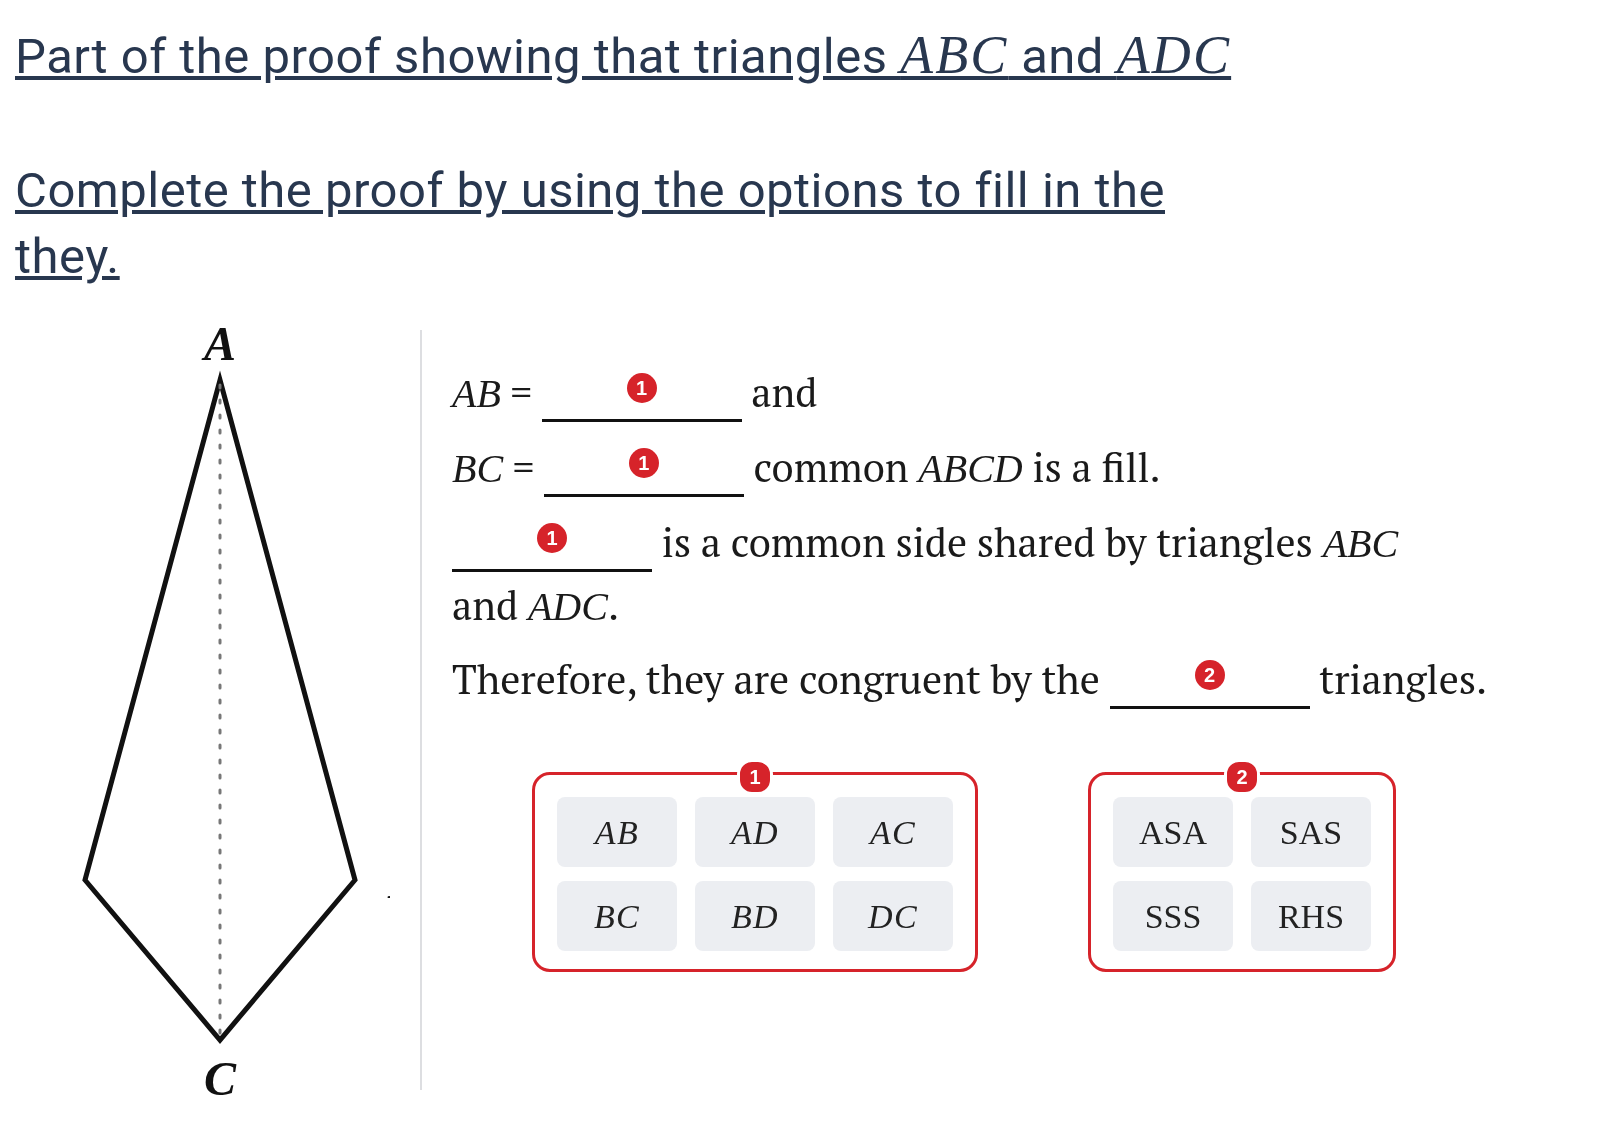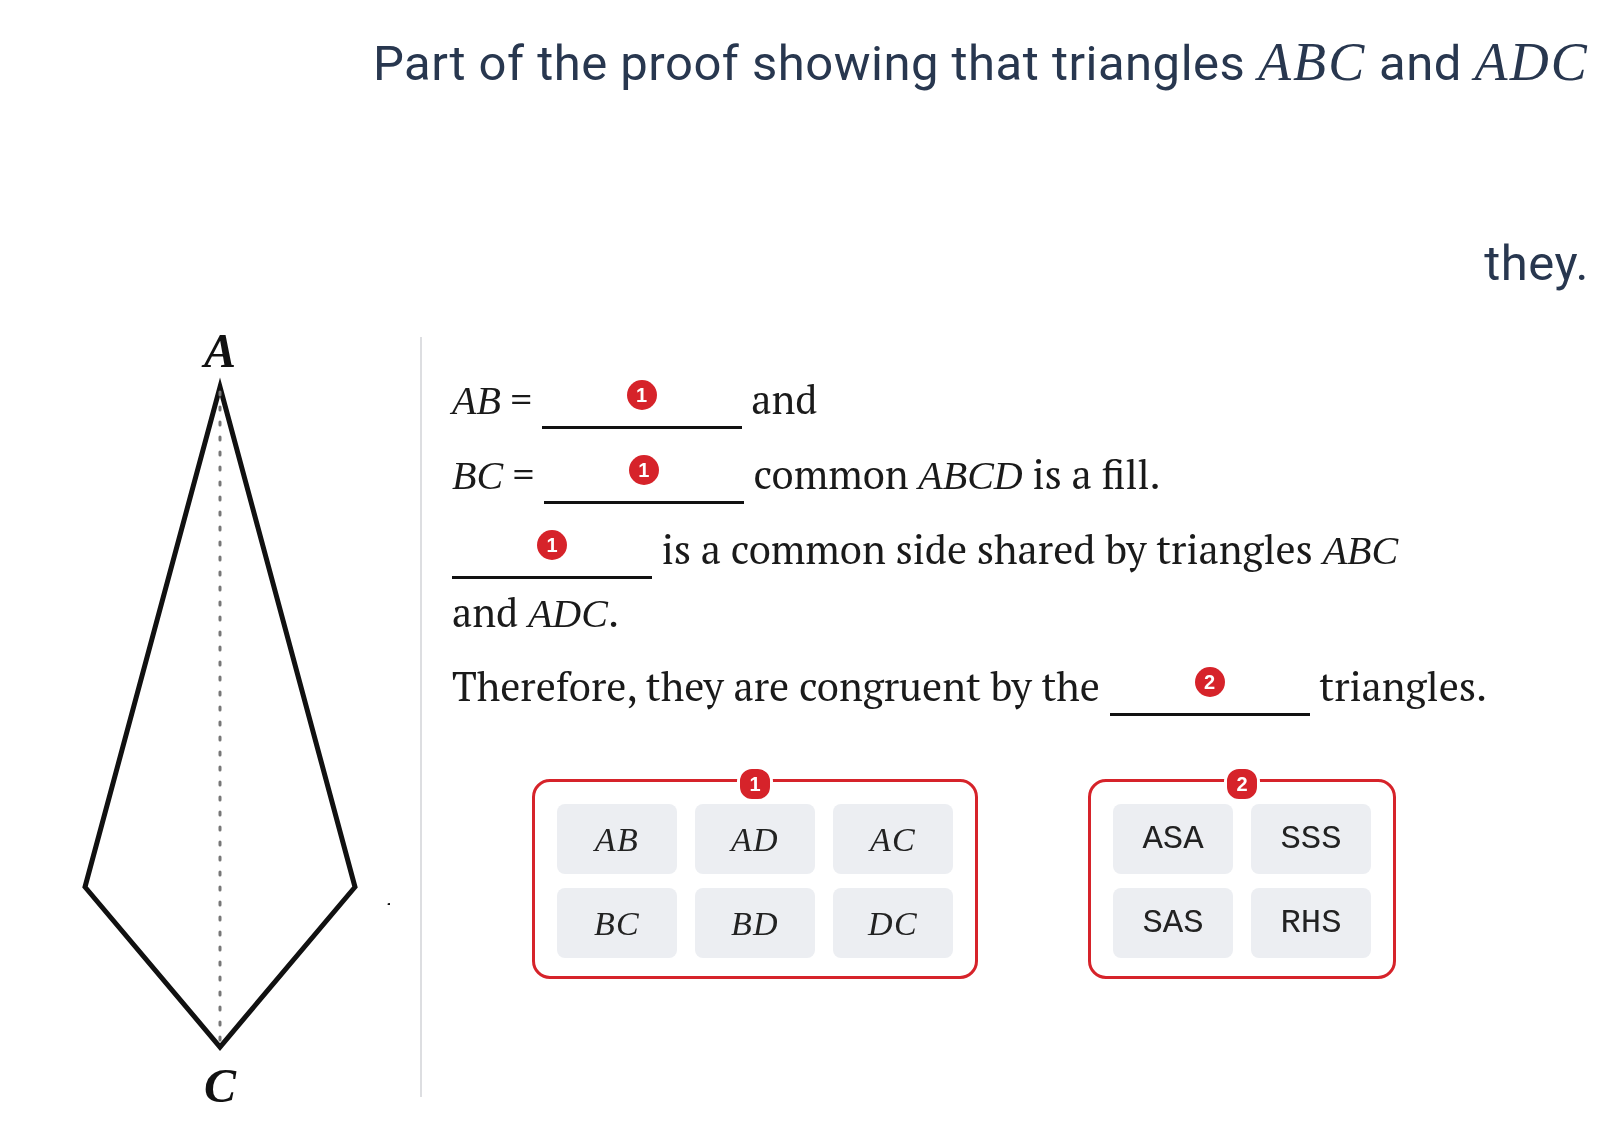--- a/index.html
+++ b/index.html
@@ -7,25 +7,26 @@
     width:1624px;height:1130px;
     font-family:Georgia,'Times New Roman',serif;
     color:#2b3850;
     position:relative;
     box-sizing:border-box;
     padding:10px 20px 0 0;
   }
   .prompt{
     font-size:49px;
     line-height:1.35;
-    text-align:right;
+    text-align:left;
     color:#28374f;
     font-family:-apple-system,BlinkMacSystemFont,'Segoe UI',Roboto,sans-serif;
     letter-spacing:.01em;
-    margin:16px 15px 30px 15px;
+    margin:9px 15px 30px 15px;
+    text-decoration:underline;
   }
   .prompt .mathv{
     font-family:Georgia,'Times New Roman',serif;
     font-size:54px;
     letter-spacing:0.04em;
   }
   .work{
     display:flex;
     align-items:flex-start;
     gap:30px;
@@ -79,33 +80,33 @@
   }
   .optbox.two{grid-template-columns:repeat(2,120px);}
   .optbox .badge{
     position:absolute;top:-16px;left:50%;transform:translateX(-50%);
     border:3px solid #fff;
   }
   .tile{
     background:#eceef2;border-radius:8px;
     display:flex;align-items:center;justify-content:center;
     font-size:34px;color:#222;
-    font-family:Liberation Mono, monospace;
+    font-family:Liberation Serif, serif;
     font-weight:500;
     user-select:none;
   }
   .tile.math{font-style:italic;font-family:Georgia,'Times New Roman',serif;letter-spacing:.04em;}
 </style>
 </head>
 <body>
 
 <div class="prompt">
   <span>Part of the proof showing that triangles </span><span class="mathv">ABC</span><span> and </span><span class="mathv">ADC</span><br>
   <br>
-  <br>
+  <span>Complete the proof by using the options to fill in the</span><br>
   <span>they.</span>
 </div>
 
 <div class="work">
   <svg class="figure" width="320" height="780" viewBox="0 0 320 780">
     <g stroke="#111" stroke-width="5" fill="none" stroke-linejoin="miter" stroke-linecap="round">
       <polygon points="150,60 285,560 150,720 15,560"></polygon>
     </g>
     <line x1="150" y1="65" x2="150" y2="715" stroke="#777" stroke-width="3" stroke-dasharray="3 12" stroke-linecap="round"></line>
     <g font-family="Georgia,'Times New Roman',serif" font-style="italic" font-weight="700" font-size="48" fill="#111">
@@ -139,19 +140,19 @@
         <div class="tile math">AB</div>
         <div class="tile math">AD</div>
         <div class="tile math">AC</div>
         <div class="tile math">BC</div>
         <div class="tile math">BD</div>
         <div class="tile math">DC</div>
       </div>
       <div class="optbox two">
         <span class="badge">2</span>
         <div class="tile">ASA</div>
+        <div class="tile">SAS</div>
         <div class="tile">SSS</div>
-        <div class="tile">SAS</div>
         <div class="tile">RHS</div>
       </div>
     </div>
   </div>
 </div>
 
 </body></html>

